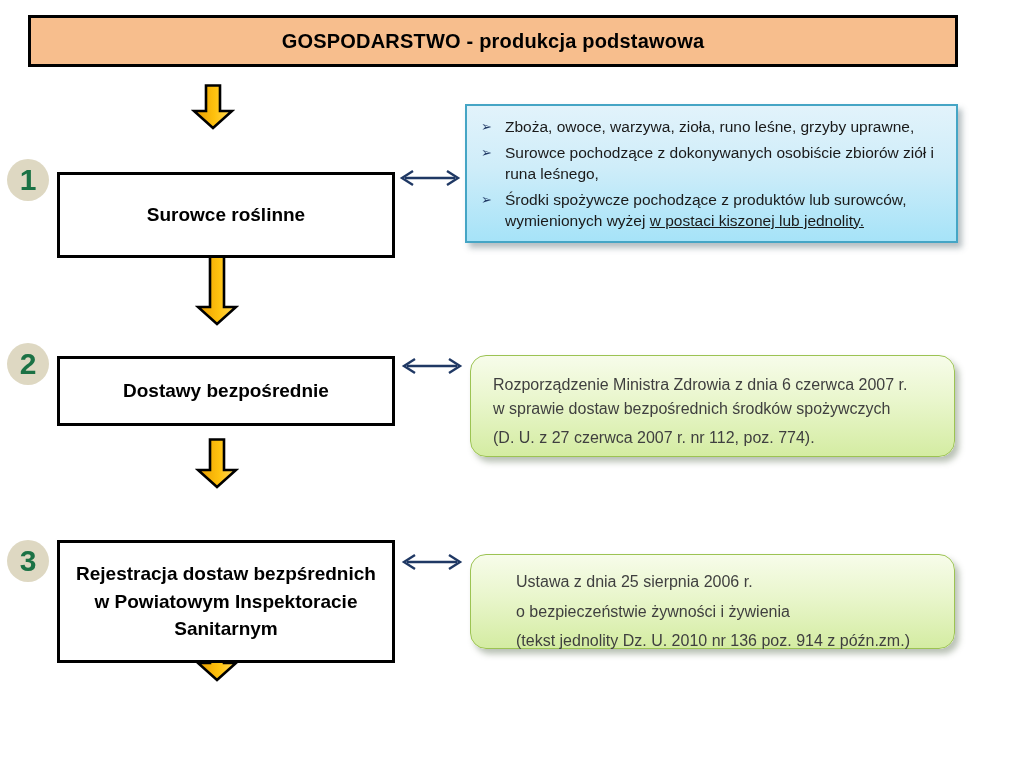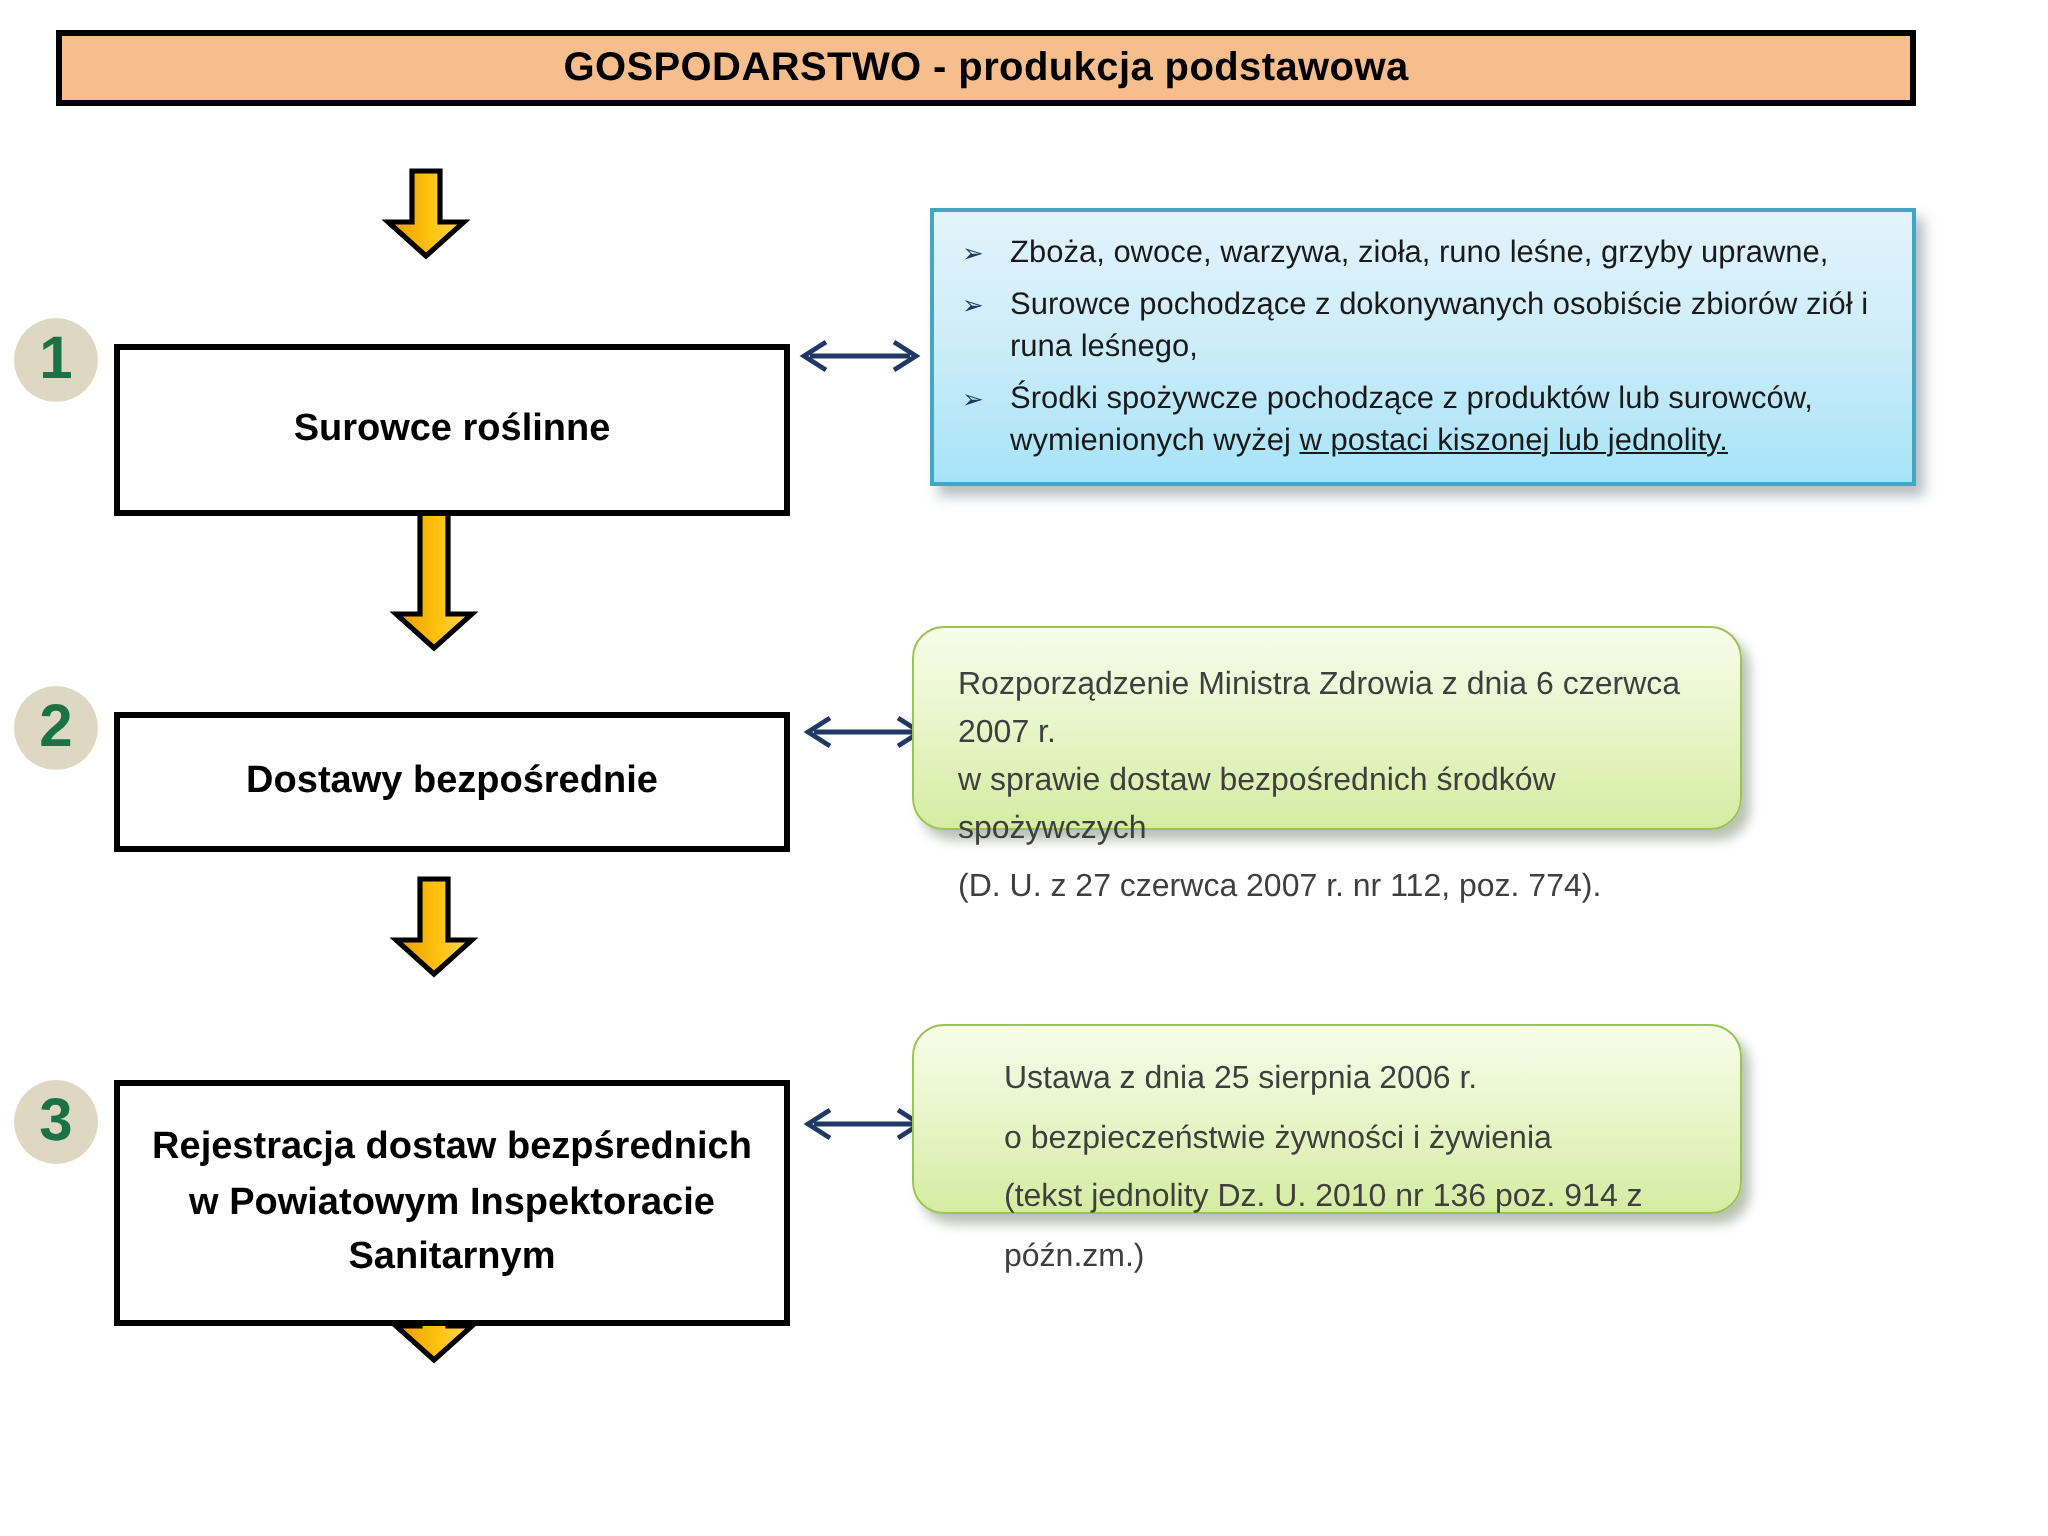--- a/index.html
+++ b/index.html
@@ -2,21 +2,21 @@
 <html><head>
 <meta charset="utf-8">
 <style>
   html,body{margin:0;padding:0;background:#fff;}
   #stage{
     position:relative;width:1024px;height:768px;background:#fff;overflow:hidden;
     font-family:"Liberation Sans", sans-serif;color:#000;
   }
   
   .header-box{
-    position:absolute;left:28px;top:15px;width:930px;height:38px;
+    position:absolute;left:28px;top:15px;width:930px;height:52px;
     background:#F7BE8D;border:3.5px solid #000;box-sizing:border-box;
     display:flex;align-items:center;justify-content:center;
     font-size:20px;font-weight:bold;letter-spacing:.2px;
   }
   
   .step-box{
     position:absolute;left:57px;width:338px;background:#fff;
     border:3px solid #000;box-sizing:border-box;
     display:flex;flex-direction:column;align-items:center;justify-content:center;
     font-size:19px;font-weight:bold;text-align:center;line-height:1.45;margin-top:40px;
@@ -39,25 +39,25 @@
     box-sizing:border-box;border:2px solid #45A5C5;
     background:linear-gradient(180deg,#E2F3FB 0%,#CFEDF9 45%,#A6E3F8 100%);
     box-shadow:4px 5px 6px rgba(90,110,120,.45);
     padding:11px 14px 8px 14px;font-size:15.5px;color:#1a1a1a;
   }
   .note-blue ul{list-style:none;margin:0;padding:0;}
   .note-blue li{display:flex;margin-bottom:6px;line-height:1.32;}
   .note-blue .glyph{flex:0 0 24px;font-size:13px;padding-top:1px;color:#1F3864;}
   .u{text-decoration:underline;}
   .note-green{
-    position:absolute;left:456px;width:415px;box-sizing:border-box;
+    position:absolute;left:470px;width:485px;box-sizing:border-box;
     border:1.5px solid #9CC353;border-radius:16px;
     background:linear-gradient(180deg,#F7FCEA 0%,#E9F6CC 45%,#D4ECA2 100%);
     box-shadow:4px 5px 6px rgba(80,100,70,.4);
-    font-size:16px;color:#3F3F3F;
+    font-size:16px;color:#3F3F3F;margin-top:42px;
   }
   #note-reg{top:313px;height:102px;padding:17px 14px 0 22px;line-height:1.5;}
   #note-reg .line3{margin-top:5px;}
   #note-act{top:512px;height:95px;padding:12px 14px 0 45px;line-height:1.85;}
   
   .v-arrow{position:absolute;}
   #varr1{left:191px;top:84px;}
   #varr2{left:195px;top:240px;}
   #varr3{left:195px;top:438px;}
   #varr4{left:195px;top:633px;}

